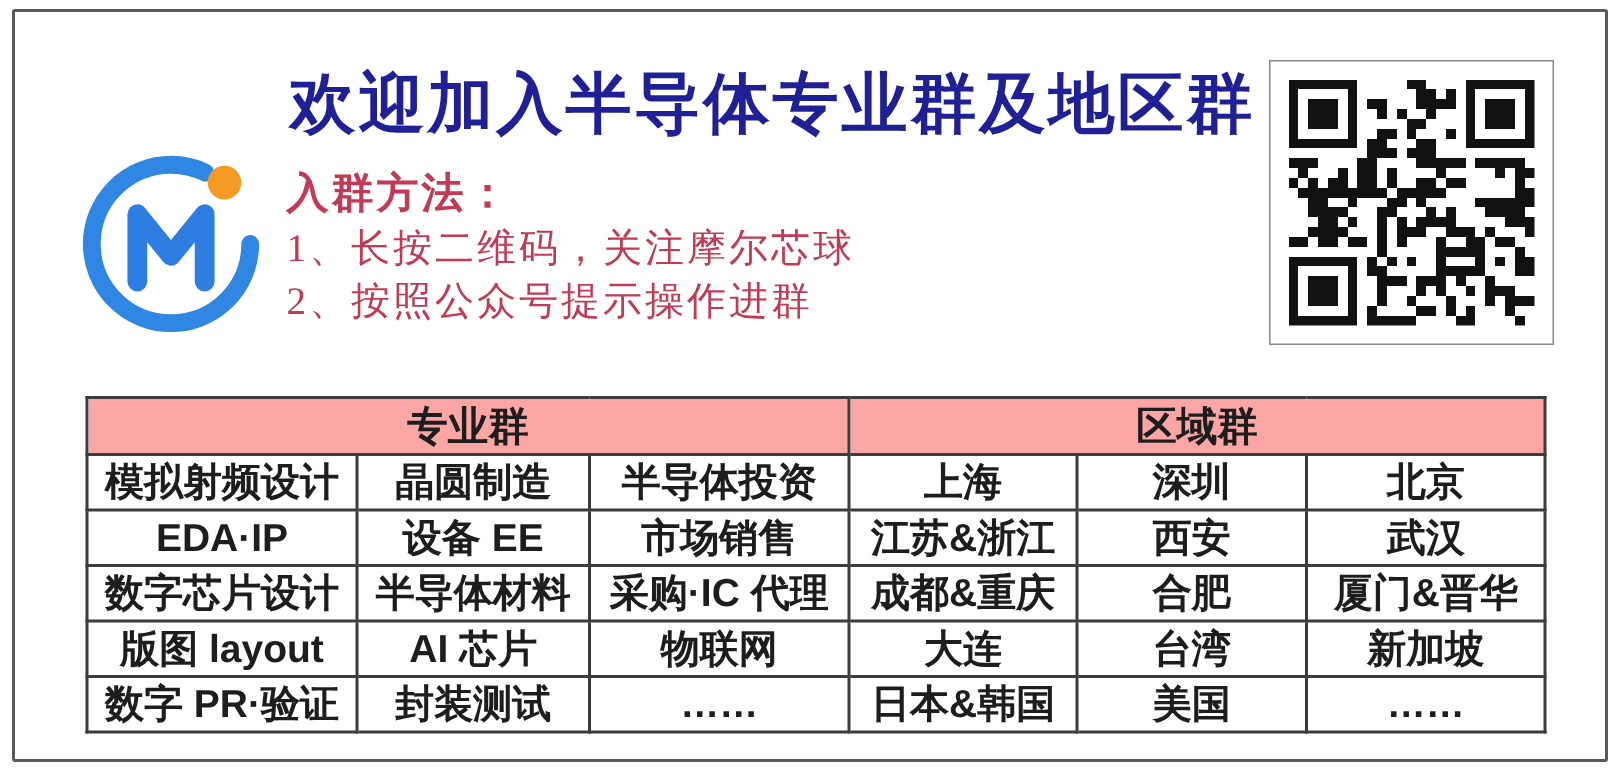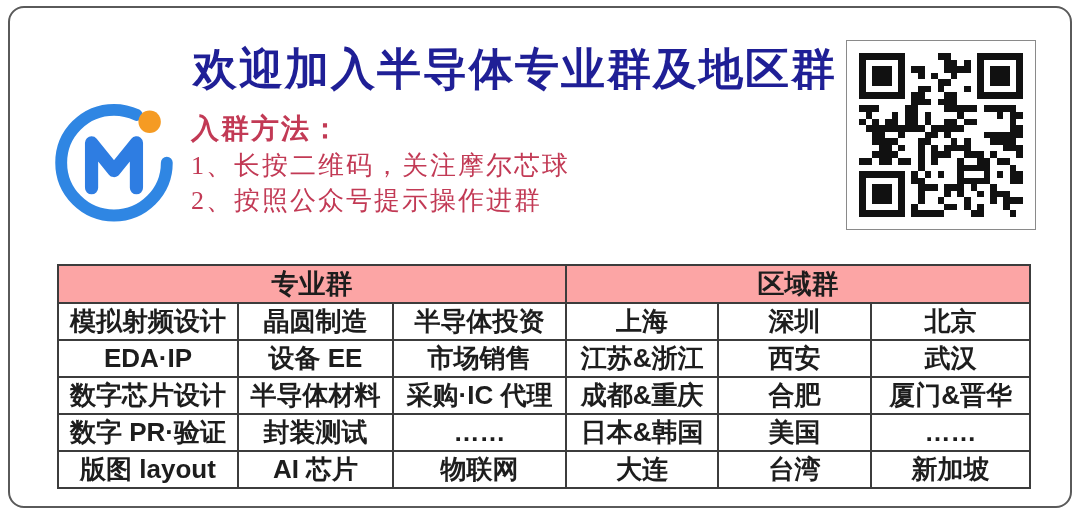--- a/index.html
+++ b/index.html
@@ -1,20 +1,20 @@
 <!DOCTYPE html>
 <html><head>
 <meta charset="utf-8">
 <style>
   * { margin:0; padding:0; box-sizing:border-box; }
   html,body { width:1080px; height:516px; background:#ffffff;
               font-family:"Liberation Sans", sans-serif; overflow:hidden; }
   .card {
     position:absolute; left:8px; top:6px; width:1064px; height:502px;
-    background:#ffffff; border:2px solid #5a5a5a; border-radius:16px;
+    background:#ffffff; border:2px solid #5a5a5a; border-radius:2px;
   }
   .page-title {
     position:absolute; left:0; top:32px; width:1010px;
     text-align:center; font-size:44px; font-weight:bold;
     color:#1f1f96; letter-spacing:2px; white-space:nowrap;
   }
   .logo-wrap { position:absolute; left:38px; top:86px; width:132px; height:132px; }
   .instructions { position:absolute; left:181px; top:102px;font-family:Liberation Serif, serif; }
   .instr-heading { font-size:28px; font-weight:bold; color:#c23a55; letter-spacing:2px; }
   .instr-step { font-size:26px; color:#c23a55; margin-top:0; letter-spacing:2px; white-space:nowrap; }
@@ -305,31 +305,31 @@
       </tr>
       <tr>
         <td>数字芯片设计</td>
         <td>半导体材料</td>
         <td>采购·IC 代理</td>
         <td>成都&amp;重庆</td>
         <td>合肥</td>
         <td>厦门&amp;晋华</td>
       </tr>
       <tr>
+        <td>版图 layout</td>
+        <td>AI 芯片</td>
+        <td>物联网</td>
+        <td>大连</td>
+        <td>台湾</td>
+        <td>新加坡</td>
+      </tr>
+      <tr>
         <td>数字 PR·验证</td>
         <td>封装测试</td>
         <td>……</td>
         <td>日本&amp;韩国</td>
         <td>美国</td>
         <td>……</td>
       </tr>
-      <tr>
-        <td>版图 layout</td>
-        <td>AI 芯片</td>
-        <td>物联网</td>
-        <td>大连</td>
-        <td>台湾</td>
-        <td>新加坡</td>
-      </tr>
     </tbody>
   </table>
 
 </div>
 
 </body></html>

